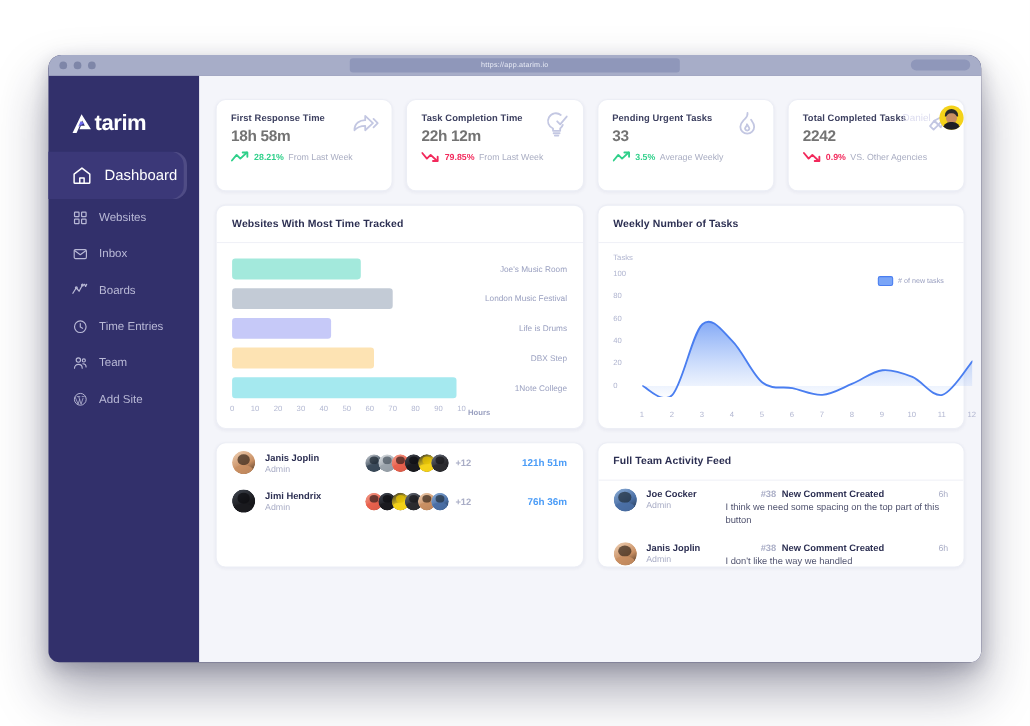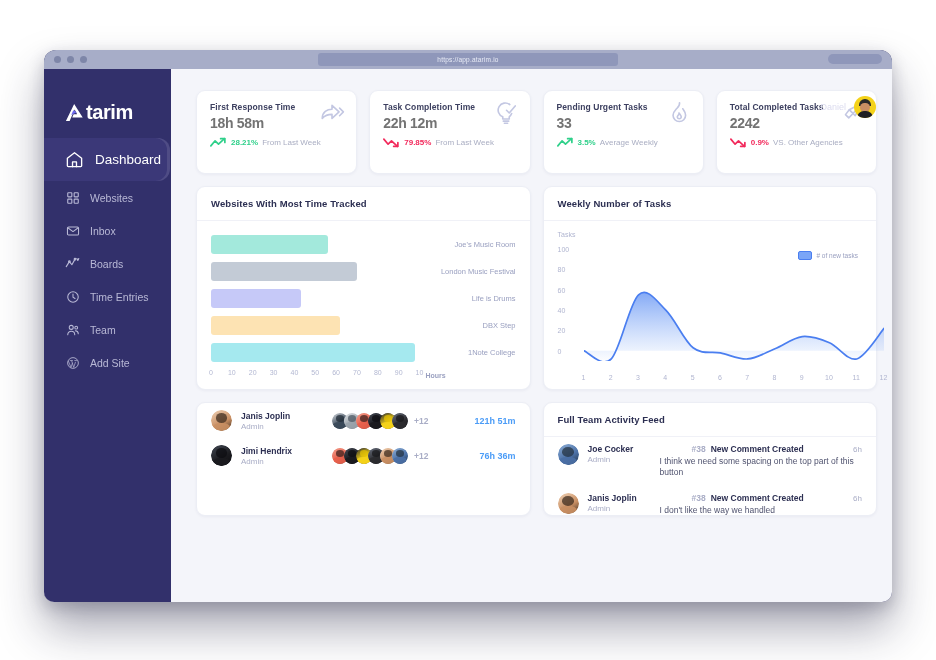--- a/index.html
+++ b/index.html
@@ -36,21 +36,21 @@
   }
   .tabstub {
     position: absolute; right: 10px; top: 4px;
     width: 54px; height: 10px; border-radius: 5px; background: #8f97ba;
   }
 
   .viewport { position: relative; width: 100%; height: 533px; background: #f4f5fa; }
 
   
   .sidebar {
-    position: absolute; left: 0; top: 0; width: 127px; height: 100%;
+    position: absolute; left: 0; top: 0; width: 137px; height: 100%;
     background: #32306b;
   }
   .brand {
     display: flex; align-items: center; gap: 2px;
     padding: 25px 0 0 20px; height: 62px;
   }
   .brand-mark { width: 21px; height: 21px; display: block; }
   .brand-text {
     color: #ffffff; font-size: 20px; font-weight: 700;
     letter-spacing: -.4px; line-height: 21px; margin-left: -1px;

